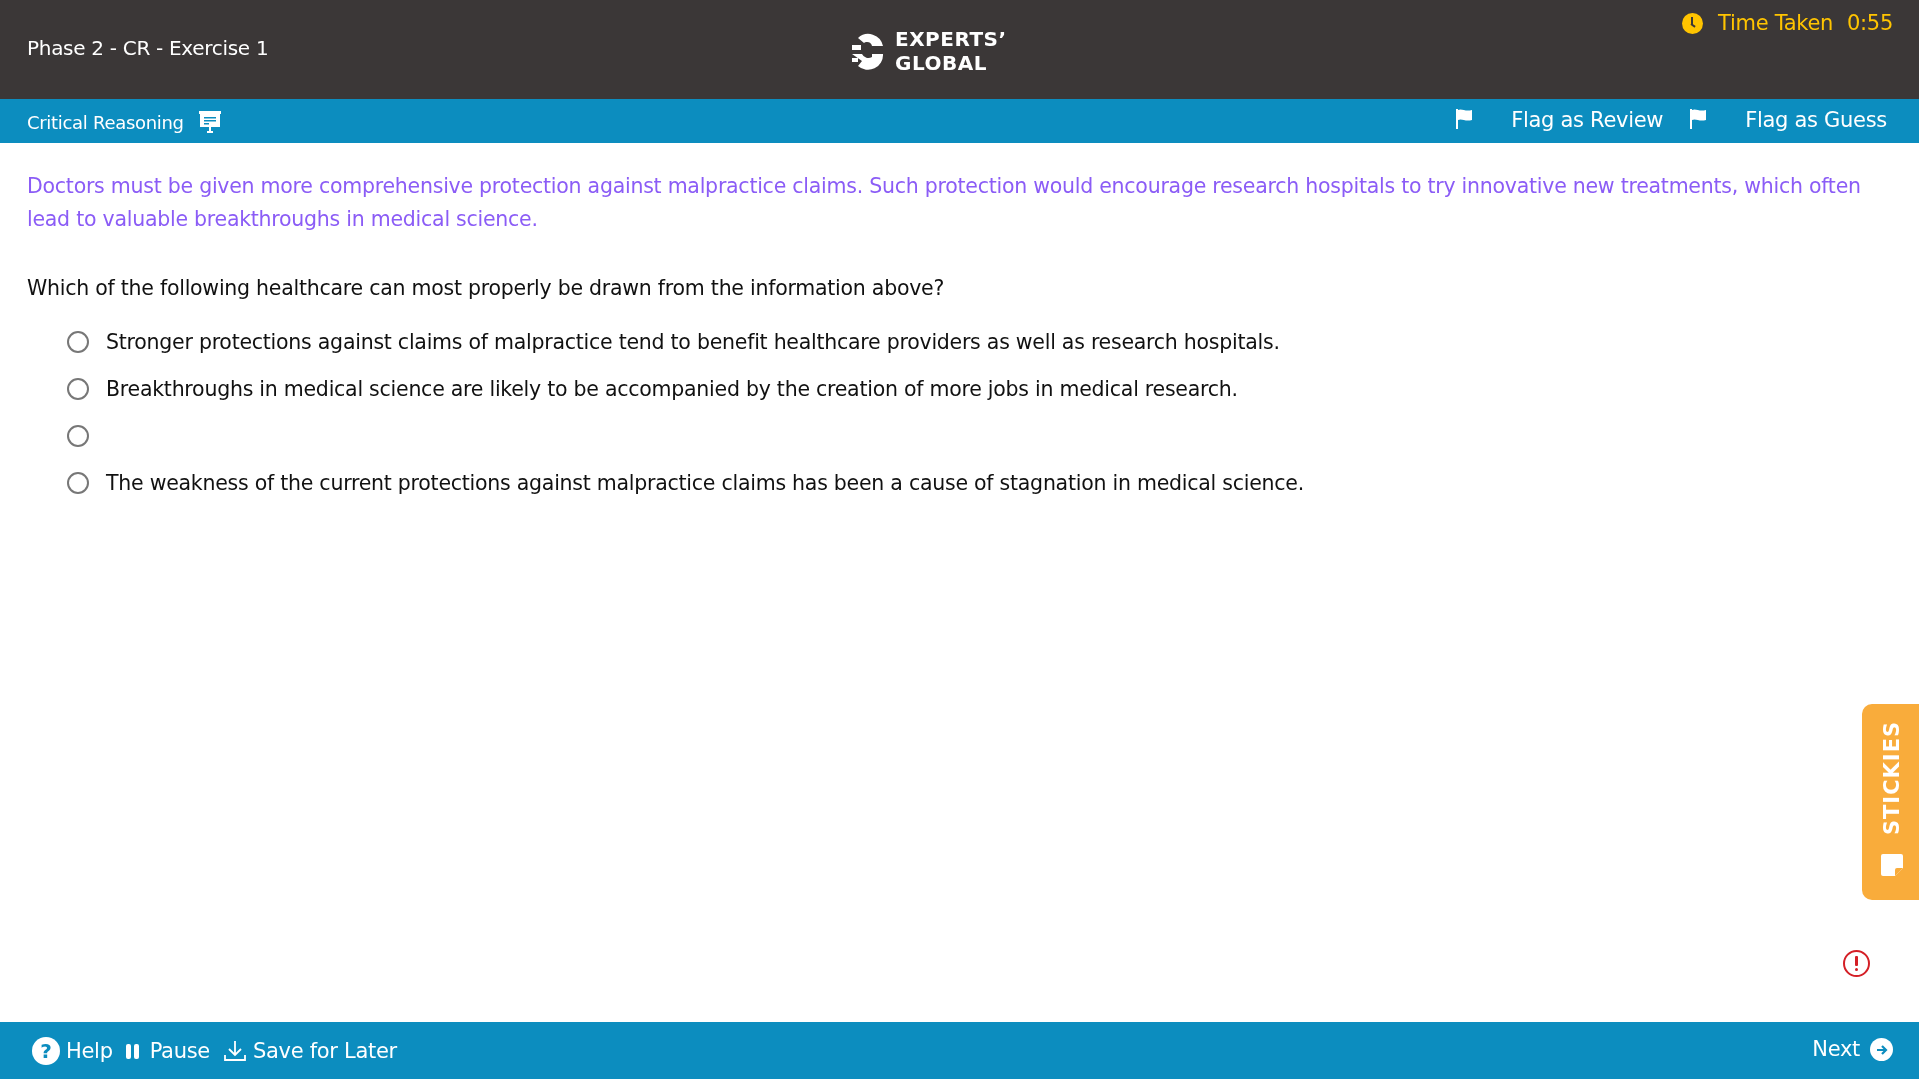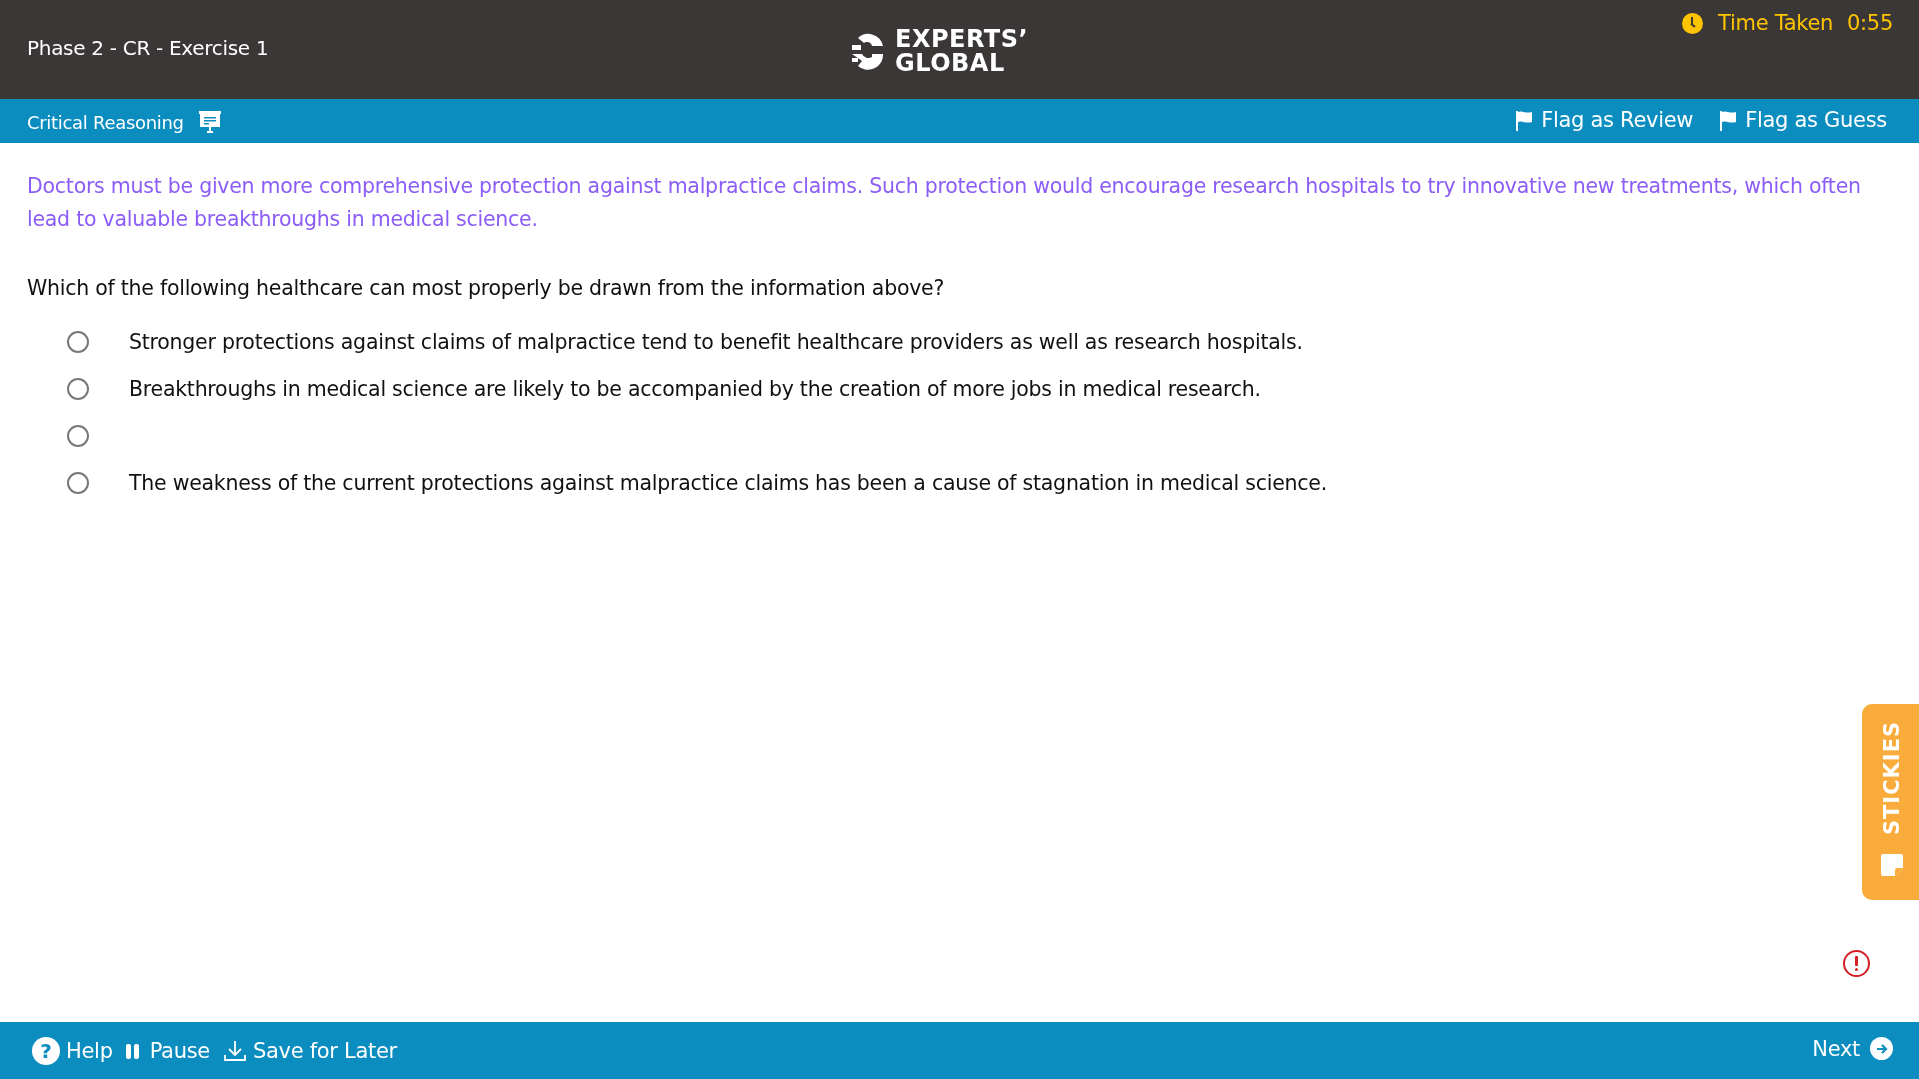--- a/index.html
+++ b/index.html
@@ -3,62 +3,62 @@
   <meta charset="utf-8">
   <style>
     * { box-sizing: border-box; margin: 0; padding: 0; }
     html, body { width: 1919px; height: 1079px; overflow: hidden; background: #ffffff; }
     body { font-family: "DejaVu Sans", "Liberation Sans", sans-serif; color: #111; position: relative; }
 
     .topbar { position: absolute; left: 0; top: 0; width: 1919px; height: 128px; background: #3b3737; color: #fff; }
     .exercise-title { position: absolute; left: 27px; top: 36px; font-size: 20px; letter-spacing: -0.3px; }
     .logo { position: absolute; left: 850px; top: 27px; display: flex; align-items: center; }
     .logo svg { display: block; }
-    .logo-text { margin-left: 9px; font-weight: bold; font-size: 24px; line-height: 24px; letter-spacing: 0.5px; color: #fff; }
+    .logo-text { margin-left: 9px; font-weight: bold; font-size: 20px; line-height: 24px; letter-spacing: 0.5px; color: #fff; }
     .timer { position: absolute; right: 26px; top: 11px; display: flex; align-items: center; color: #ffc400; font-size: 21px; letter-spacing: -0.3px; }
     .timer .clock { width: 21px; height: 21px; border-radius: 50%; background: #ffc400; position: relative; margin-right: 15px; }
     .timer .clock::before { content: ""; position: absolute; left: 9px; top: 4px; width: 2px; height: 8px; background: #3b3737; }
     .timer .clock::after { content: ""; position: absolute; left: 9px; top: 10px; width: 5px; height: 2px; background: #3b3737; transform: rotate(35deg); transform-origin: left center; }
     .timer .label { margin-right: 14px; }
     .counter { position: absolute; right: 26px; top: 63px; display: flex; align-items: center; color: #fff; font-size: 21px; letter-spacing: -0.3px; margin-top: 42px; }
     .counter .stack { width: 22px; height: 20px; position: relative; margin-right: 14px; }
     .counter .stack span { position: absolute; background: #fff; border-radius: 2px; }
 
     .subbar { position: absolute; left: 0; top: 99px; width: 1919px; height: 44px; background: #0c8dbf; color: #fff; }
     .section-name { position: absolute; left: 27px; top: 11px; font-size: 18px; letter-spacing: -0.3px; display: flex; align-items: center; }
     .section-name .board { margin-left: 14px; }
     .flags { position: absolute; right: 32px; top: 9px; display: flex; align-items: center; font-size: 21px; letter-spacing: -0.3px; }
-    .flag-btn { display: flex; align-items: flex-end; cursor: pointer; }
+    .flag-btn { display: flex; align-items: flex-start; cursor: pointer; gap: 30px; }
     .flag-btn + .flag-btn { margin-left: 26px; }
     .flag-btn svg { margin-right: 8px; }
 
     .content { position: absolute; left: 27px; top: 170px; width: 1850px; }
     .stimulus { font-size: 20.5px; line-height: 33px; letter-spacing: -0.25px; color: #8b5cf6; }
     .question { margin-top: 36px; font-size: 20.5px; line-height: 33px; letter-spacing: -0.25px; }
     .options { margin-top: 13px; }
-    .option { display: flex; align-items: center; height: 47px; margin-left: 40px; cursor: pointer; gap: 23px; }
+    .option { display: flex; align-items: center; height: 47px; margin-left: 40px; cursor: pointer; }
     .option .radio { width: 22px; height: 22px; border: 2px solid #777; border-radius: 50%; background: #fff; flex: none; }
     .option .text { margin-left: 17px; font-size: 20.5px; letter-spacing: -0.25px; }
 
     .stickies { position: absolute; left: 1862px; top: 704px; width: 60px; height: 196px; background: #f9ac3b; border-radius: 10px 0 0 10px; cursor: pointer; }
     .stickies .label { position: absolute; left: 50%; top: 74px; transform: translate(-50%, -50%) rotate(-90deg); color: #fff; font-weight: bold; font-size: 21px; letter-spacing: 1px; white-space: nowrap; }
     .stickies .note { position: absolute; left: 17px; top: 148px; }
 
     .alert { position: absolute; left: 1843px; top: 950px; width: 27px; height: 27px; border: 2.5px solid #d41f26; border-radius: 50%; cursor: pointer; }
     .alert::before { content: ""; position: absolute; left: 9.5px; top: 4px; width: 3px; height: 10px; background: #d41f26; border-radius: 1px; }
     .alert::after { content: ""; position: absolute; left: 9.5px; top: 16px; width: 3px; height: 3px; background: #d41f26; border-radius: 50%; }
 
     .footer { position: absolute; left: 0; top: 1022px; width: 1919px; height: 57px; background: #0c8dbf; color: #fff; }
     .footer-left { position: absolute; left: 32px; top: 15px; display: flex; align-items: center; font-size: 21px; letter-spacing: -0.3px; }
     .fbtn { display: flex; align-items: center; cursor: pointer; margin-right: 13px; }
     .help-icon { width: 28px; height: 28px; border-radius: 50%; background: #fff; color: #0c8dbf; font-weight: bold; font-size: 20px; text-align: center; line-height: 28px; margin-right: 6px; }
     .pause-icon { display: flex; margin-right: 8px; }
     .pause-icon span { width: 5px; height: 15px; background: #fff; border-radius: 2px; margin-right: 3px; }
     .save-icon { margin-right: 6px; }
-    .footer-right { position: absolute; right: 26px; top: 15px; display: flex; align-items: flex-start; font-size: 21px; letter-spacing: -0.3px; cursor: pointer; }
+    .footer-right { position: absolute; right: 26px; top: 15px; display: flex; align-items: flex-end; font-size: 21px; letter-spacing: -0.3px; cursor: pointer; }
     .next-icon { width: 23px; height: 23px; border-radius: 50%; background: #fff; margin-left: 10px; display: flex; align-items: center; justify-content: center; }
   </style>
 </head>
 <body>
 
 <div class="topbar">
   <div class="exercise-title">Phase 2 - CR - Exercise 1</div>
 
   <div class="logo">
     <svg width="36" height="42" viewBox="0 0 36 42">

